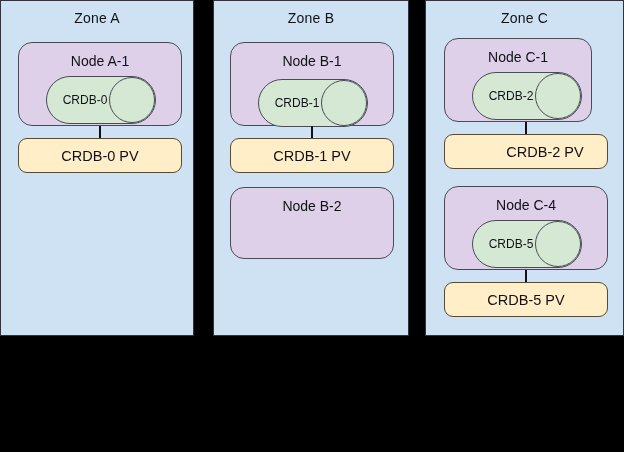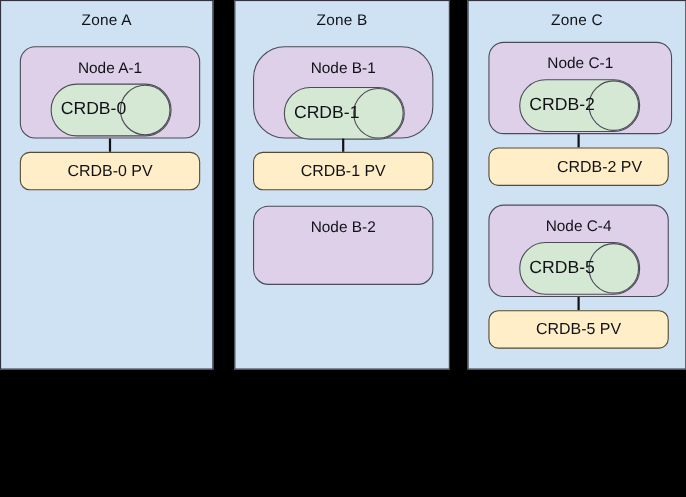--- a/index.html
+++ b/index.html
@@ -87,21 +87,21 @@
   }
   .cyl-label {
     position: absolute;
     left: 6px;
     top: 0;
     width: 66px;
     height: 100%;
     display: flex;
     align-items: center;
     justify-content: center;
-    font-size: 16px;
+    font-size: 12px;
     color: #111118;
     z-index: 2;
   }
 
   .pv {
     position: absolute;
     background: #ffeec7;
     border: 1.2px solid #554a33;
     border-radius: 9px;
     box-sizing: border-box;
@@ -136,42 +136,42 @@
     </div>
 
     <div class="connector" style="left:98px; top:125px; height:12px;"></div>
 
     <div class="pv" style="left:17px; top:137px; width:164px; height:35px;">CRDB-0 PV</div>
   </div>
 
   <div class="zone" style="left:213px; width:196px;">
     <div class="zone-title">Zone B</div>
 
-    <div class="node" style="left:16px; top:41px; width:164px; height:84px;border-radius:29px;">
+    <div class="node" style="left:16px; top:41px; width:164px; height:84px;">
       <div class="node-title">Node B-1</div>
       <div class="cylinder" style="left:27px; top:36px;">
         <div class="cyl-body"></div>
         <div class="cyl-cap"></div>
         <div class="cyl-label">CRDB-1</div>
       </div>
     </div>
 
     <div class="connector" style="left:97px; top:125px; height:12px;"></div>
 
     <div class="pv" style="left:16px; top:137px; width:164px; height:35px;">CRDB-1 PV</div>
 
     <div class="node" style="left:16px; top:186px; width:164px; height:72px;">
       <div class="node-title">Node B-2</div>
     </div>
   </div>
 
   <div class="zone" style="left:425px; width:199px;">
     <div class="zone-title">Zone C</div>
 
-    <div class="node" style="left:18px; top:37px; width:167px; height:84px;">
+    <div class="node" style="left:18px; top:37px; width:148px; height:84px;">
       <div class="node-title">Node C-1</div>
       <div class="cylinder" style="left:27px; top:33px;">
         <div class="cyl-body"></div>
         <div class="cyl-cap"></div>
         <div class="cyl-label">CRDB-2</div>
       </div>
     </div>
 
     <div class="connector" style="left:99px; top:121px; height:12px;"></div>
 

